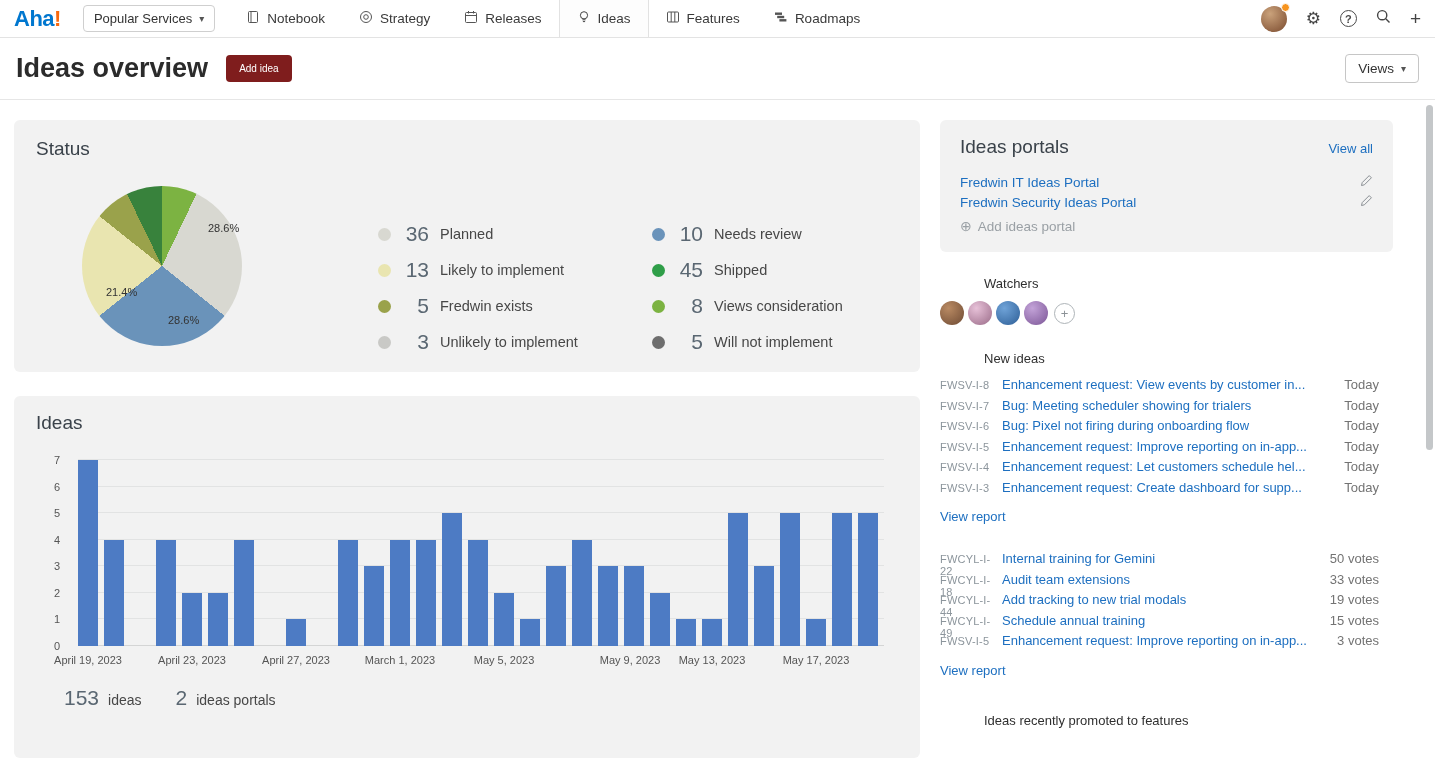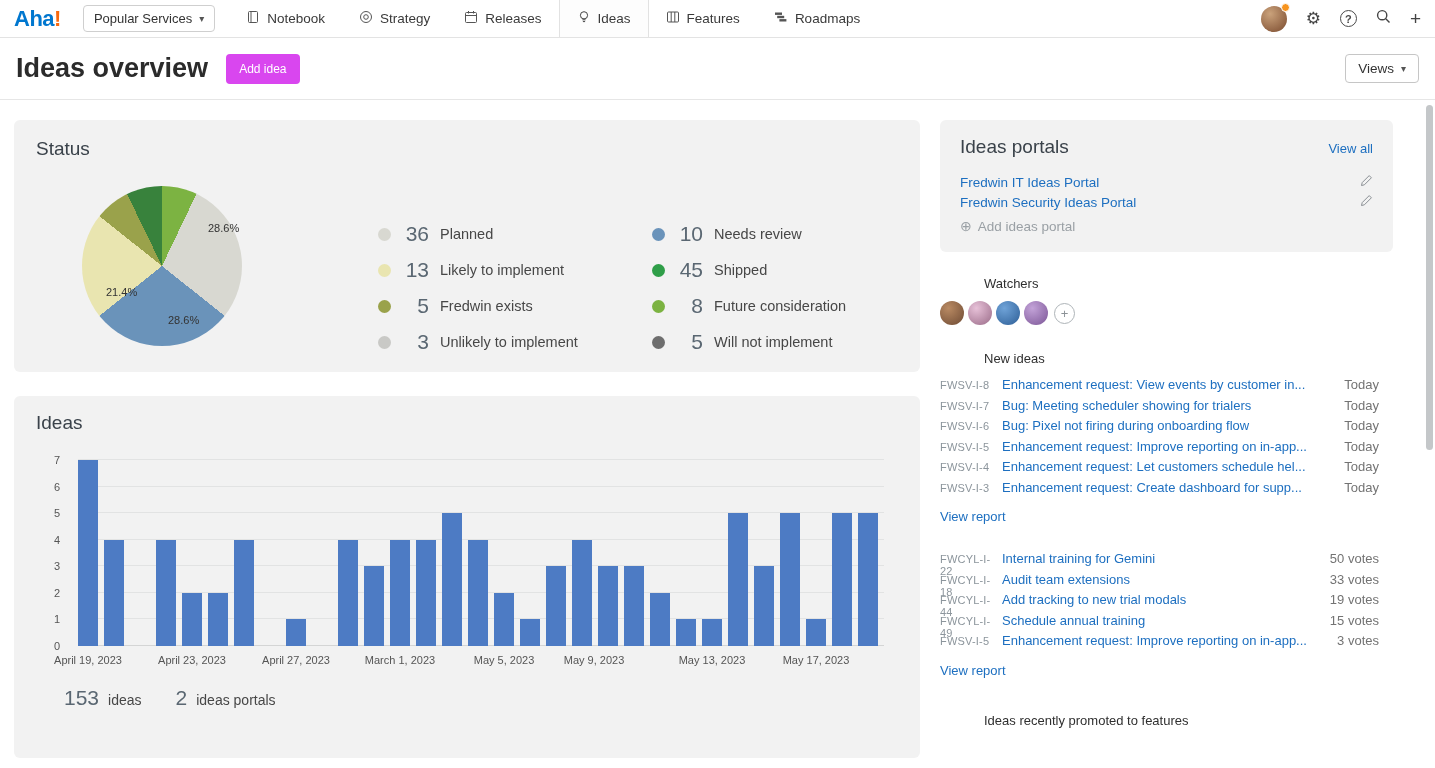--- a/index.html
+++ b/index.html
@@ -31,22 +31,22 @@
   .gear { font-size:17px; color:#444; cursor:pointer; line-height:1; }
   .help-circle { width:17px; height:17px; border-radius:50%; border:1.5px solid #4a4a4a;
     color:#4a4a4a; font-size:11px; font-weight:700; display:flex; align-items:center;
     justify-content:center; cursor:pointer; }
   .plus-glyph { font-size:19px; color:#444; cursor:pointer; line-height:1; }
 
   
   .page-header { height:62px; display:flex; align-items:center; padding:0 16px;
     border-bottom:1px solid #e6e6e6; }
   .page-title { font-size:27px; font-weight:700; color:#2b2b2b; margin-right:18px; }
-  .btn-primary { background:#d946ef; color:#fff; border:none; border-radius:4px;
-    padding:8px 13px; font-size:12px; cursor:pointer; font-family:inherit; }
+  .btn-primary { background:#7f1d1d; color:#fff; border:none; border-radius:4px;
+    padding:8px 13px; font-size:10px; cursor:pointer; font-family:inherit; }
   .btn-views { margin-left:auto; background:#fff; border:1px solid #c6c6c6;
     border-radius:4px; padding:6px 12px; font-size:13.5px; color:#333; cursor:pointer;
     display:flex; align-items:center; gap:7px; font-family:inherit; }
 
   
   .content { display:flex; padding:20px 14px 0 14px; }
   .main-col { width:906px; flex:0 0 906px; }
   .side-col { flex:0 0 453px; margin-left:20px; }
   .card { background:#f2f2f2; border-radius:6px; }
   .card-title { font-size:19px; font-weight:400; color:#3a424a; }
@@ -255,21 +255,21 @@
           <span class="llabel">Needs review</span>
         </div>
         <div class="legend-row">
           <span class="dot" style="background: rgb(47, 158, 72);"></span>
           <span class="lcount">45</span>
           <span class="llabel">Shipped</span>
         </div>
         <div class="legend-row">
           <span class="dot" style="background: rgb(124, 179, 66);"></span>
           <span class="lcount">8</span>
-          <span class="llabel">Future consideration</span>
+          <span class="llabel">Views consideration</span>
         </div>
         <div class="legend-row">
           <span class="dot" style="background: rgb(110, 110, 110);"></span>
           <span class="lcount">5</span>
           <span class="llabel">Will not implement</span>
         </div>
       </div>
     </section>
 
     <section class="card ideas-card">
@@ -326,21 +326,21 @@
           <div class="bar" style="height: 27px; background: rgb(77, 123, 196);"></div>
           <div class="bar" style="height: 133px; background: rgb(77, 123, 196);"></div>
           <div class="bar" style="height: 133px; background: rgb(77, 123, 196);"></div>
         </div>
       <div class="xlabs">
           <span class="xlab" style="left: 10px;">April 19, 2023</span>
           <span class="xlab" style="left: 114px;">April 23, 2023</span>
           <span class="xlab" style="left: 218px;">April 27, 2023</span>
           <span class="xlab" style="left: 322px;">March 1, 2023</span>
           <span class="xlab" style="left: 426px;">May 5, 2023</span>
-          <span class="xlab" style="left: 516px;">May 9, 2023</span>
+          <span class="xlab" style="left: 552px;">May 9, 2023</span>
           <span class="xlab" style="left: 634px;">May 13, 2023</span>
           <span class="xlab" style="left: 738px;">May 17, 2023</span>
         </div>
       <div class="summary">
         <div class="sum-group">
           <span class="sum-count">153</span>
           <span class="sum-label">ideas</span>
         </div>
         <div class="sum-group">
           <span class="sum-count">2</span>

